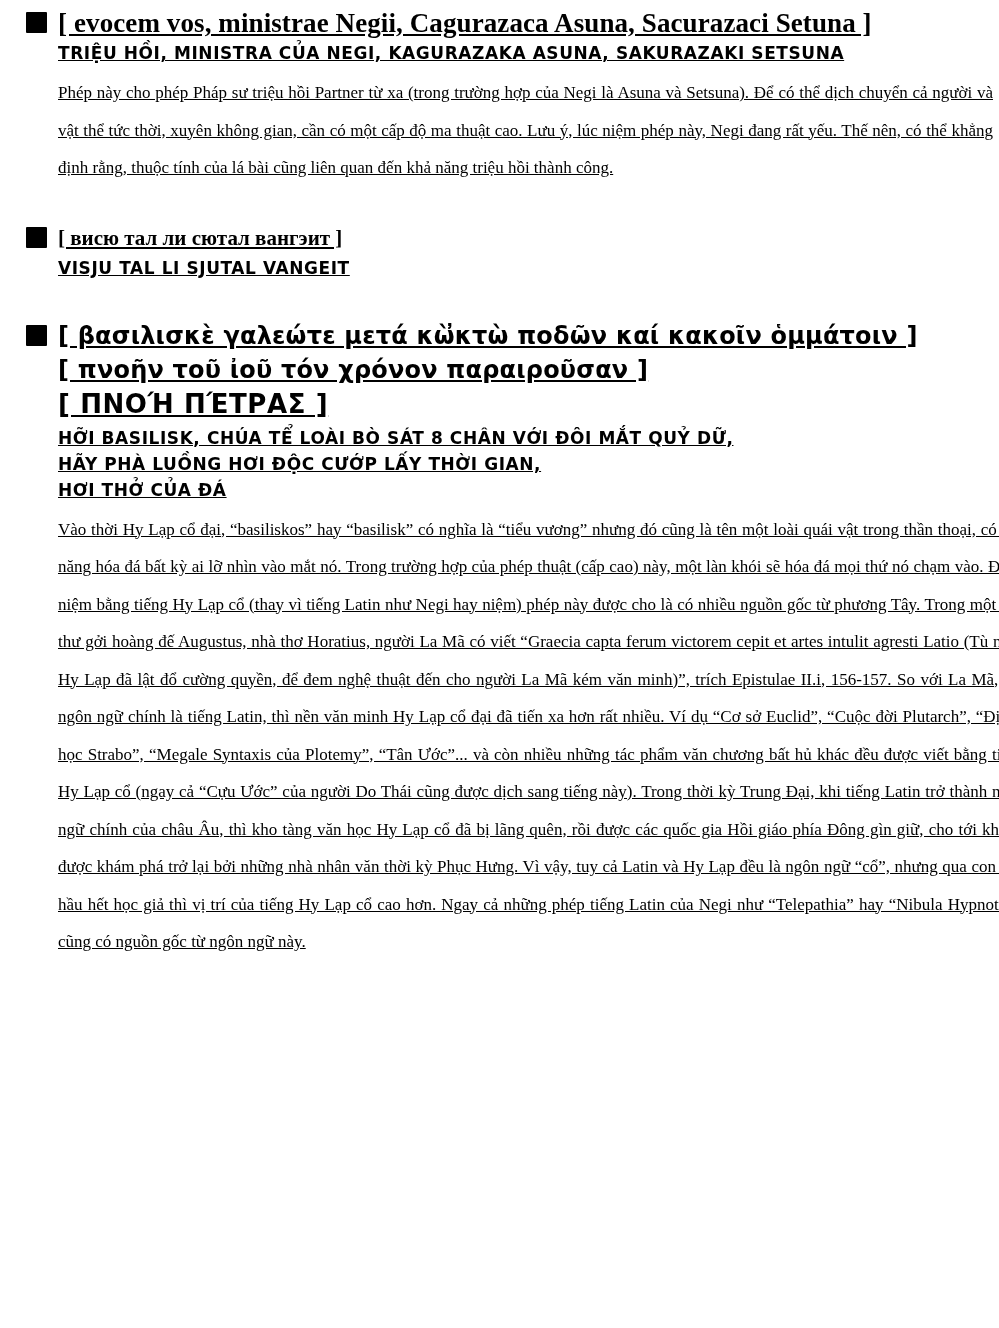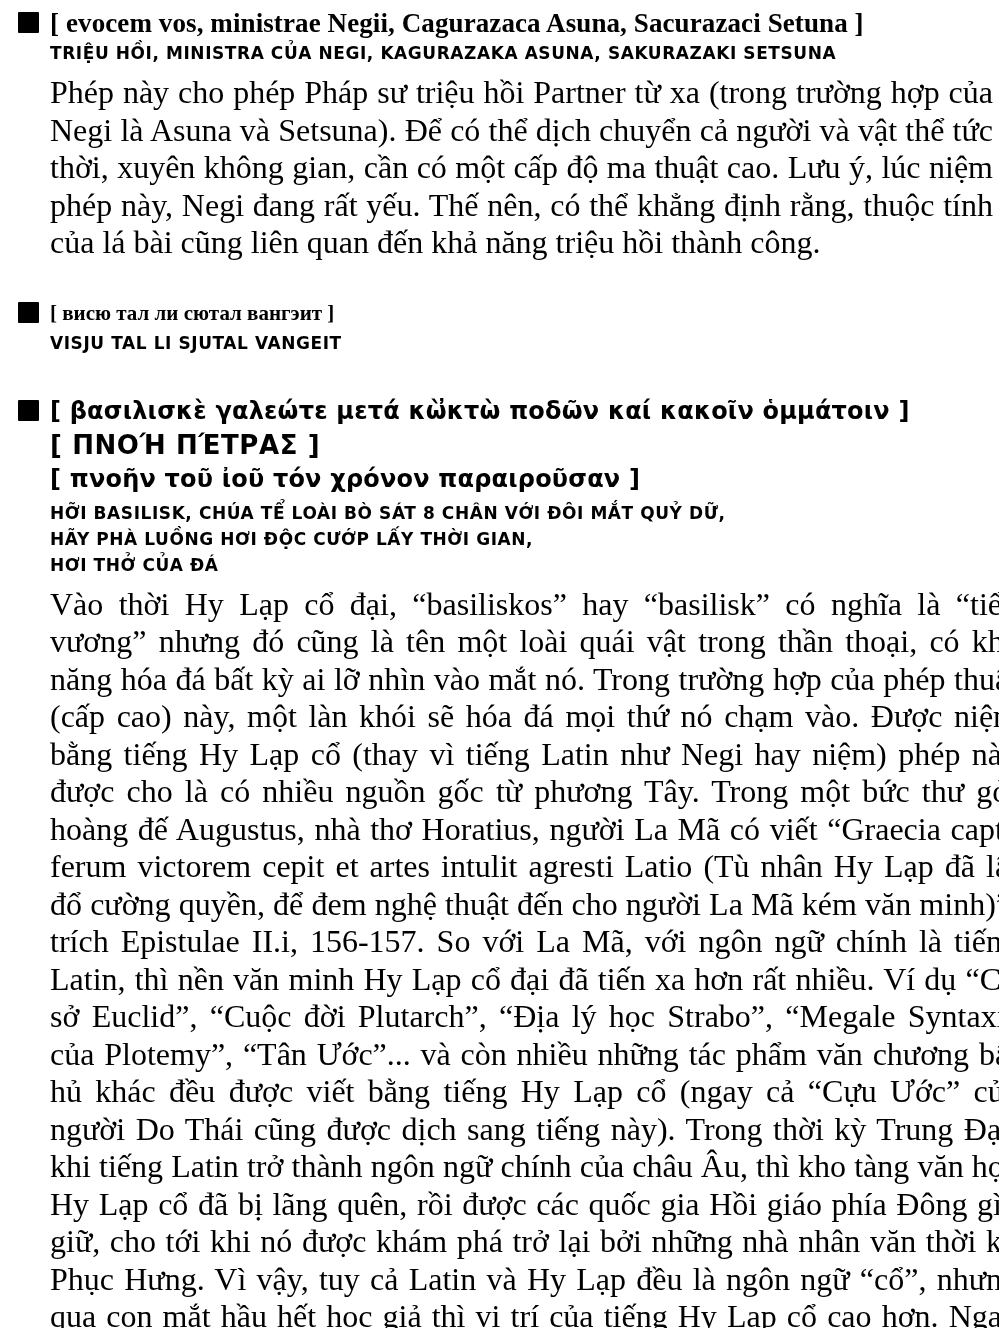--- a/index.html
+++ b/index.html
@@ -12,22 +12,23 @@
     height: 1328px;
     overflow: hidden;
     font-family: "Liberation Serif", "DejaVu Serif", serif;
     color: #000000;
   }
   .page {
     position: relative;
     width: 999px;
     height: 1328px;
     box-sizing: border-box;
-    padding: 6px 0 0 4px;
+    padding: 6px 0 0 12px;
     background: #ffffff;
+    text-decoration: underline;
   }
 
   .entry { position: relative; }
 
   
   .head-row {
     display: flex;
     align-items: flex-start;
     white-space: nowrap;
   }
@@ -80,21 +81,21 @@
     letter-spacing: 0.6px;
     margin-left: 46px;
     white-space: nowrap;
     transform: scaleX(0.97);
     transform-origin: left center;
   }
 
   
   .body-text {
     font-family: "Liberation Serif", "DejaVu Serif", serif;
-    font-size: 32px;
+    font-size: 17px;
     line-height: 37.5px;
     margin-left: 46px;
     margin-right: 6px;
     text-align: justify;
     text-justify: inter-word;
   }
   .body-text.clip {
     margin-right: 0;
     width: 968px;
     overflow: hidden;
@@ -133,25 +134,25 @@
 
   <div class="gap-block2"></div>
 
   <div class="entry">
     <div class="head-row">
       <div class="bullet"></div>
       <div class="incant-greek">[ βασιλισκὲ γαλεώτε μετά κὼ̓κτὼ ποδῶν καί κακοῖν ὁμμάτοιν ]</div>
     </div>
     <div class="head-row">
       <div class="bullet-spacer"></div>
-      <div class="incant-greek upper">[ ΠΝΟΉ ΠΈΤΡΑΣ ]</div>
+      <div class="incant-greek">[ πνοῆν τοῦ ἰοῦ τόν χρόνον παραιροῦσαν ]</div>
     </div>
     <div class="head-row">
       <div class="bullet-spacer"></div>
-      <div class="incant-greek">[ πνοῆν τοῦ ἰοῦ τόν χρόνον παραιροῦσαν ]</div>
+      <div class="incant-greek upper">[ ΠΝΟΉ ΠΈΤΡΑΣ ]</div>
     </div>
 
     <div class="gap-tiny"></div>
 
     <div class="translit">HỠI BASILISK, CHÚA TỂ LOÀI BÒ SÁT 8 CHÂN VỚI ĐÔI MẮT QUỶ DỮ,</div>
     <div class="translit">HÃY PHÀ LUỒNG HƠI ĐỘC CƯỚP LẤY THỜI GIAN,</div>
     <div class="translit">HƠI THỞ CỦA ĐÁ</div>
 
     <div class="gap-sm"></div>
 

